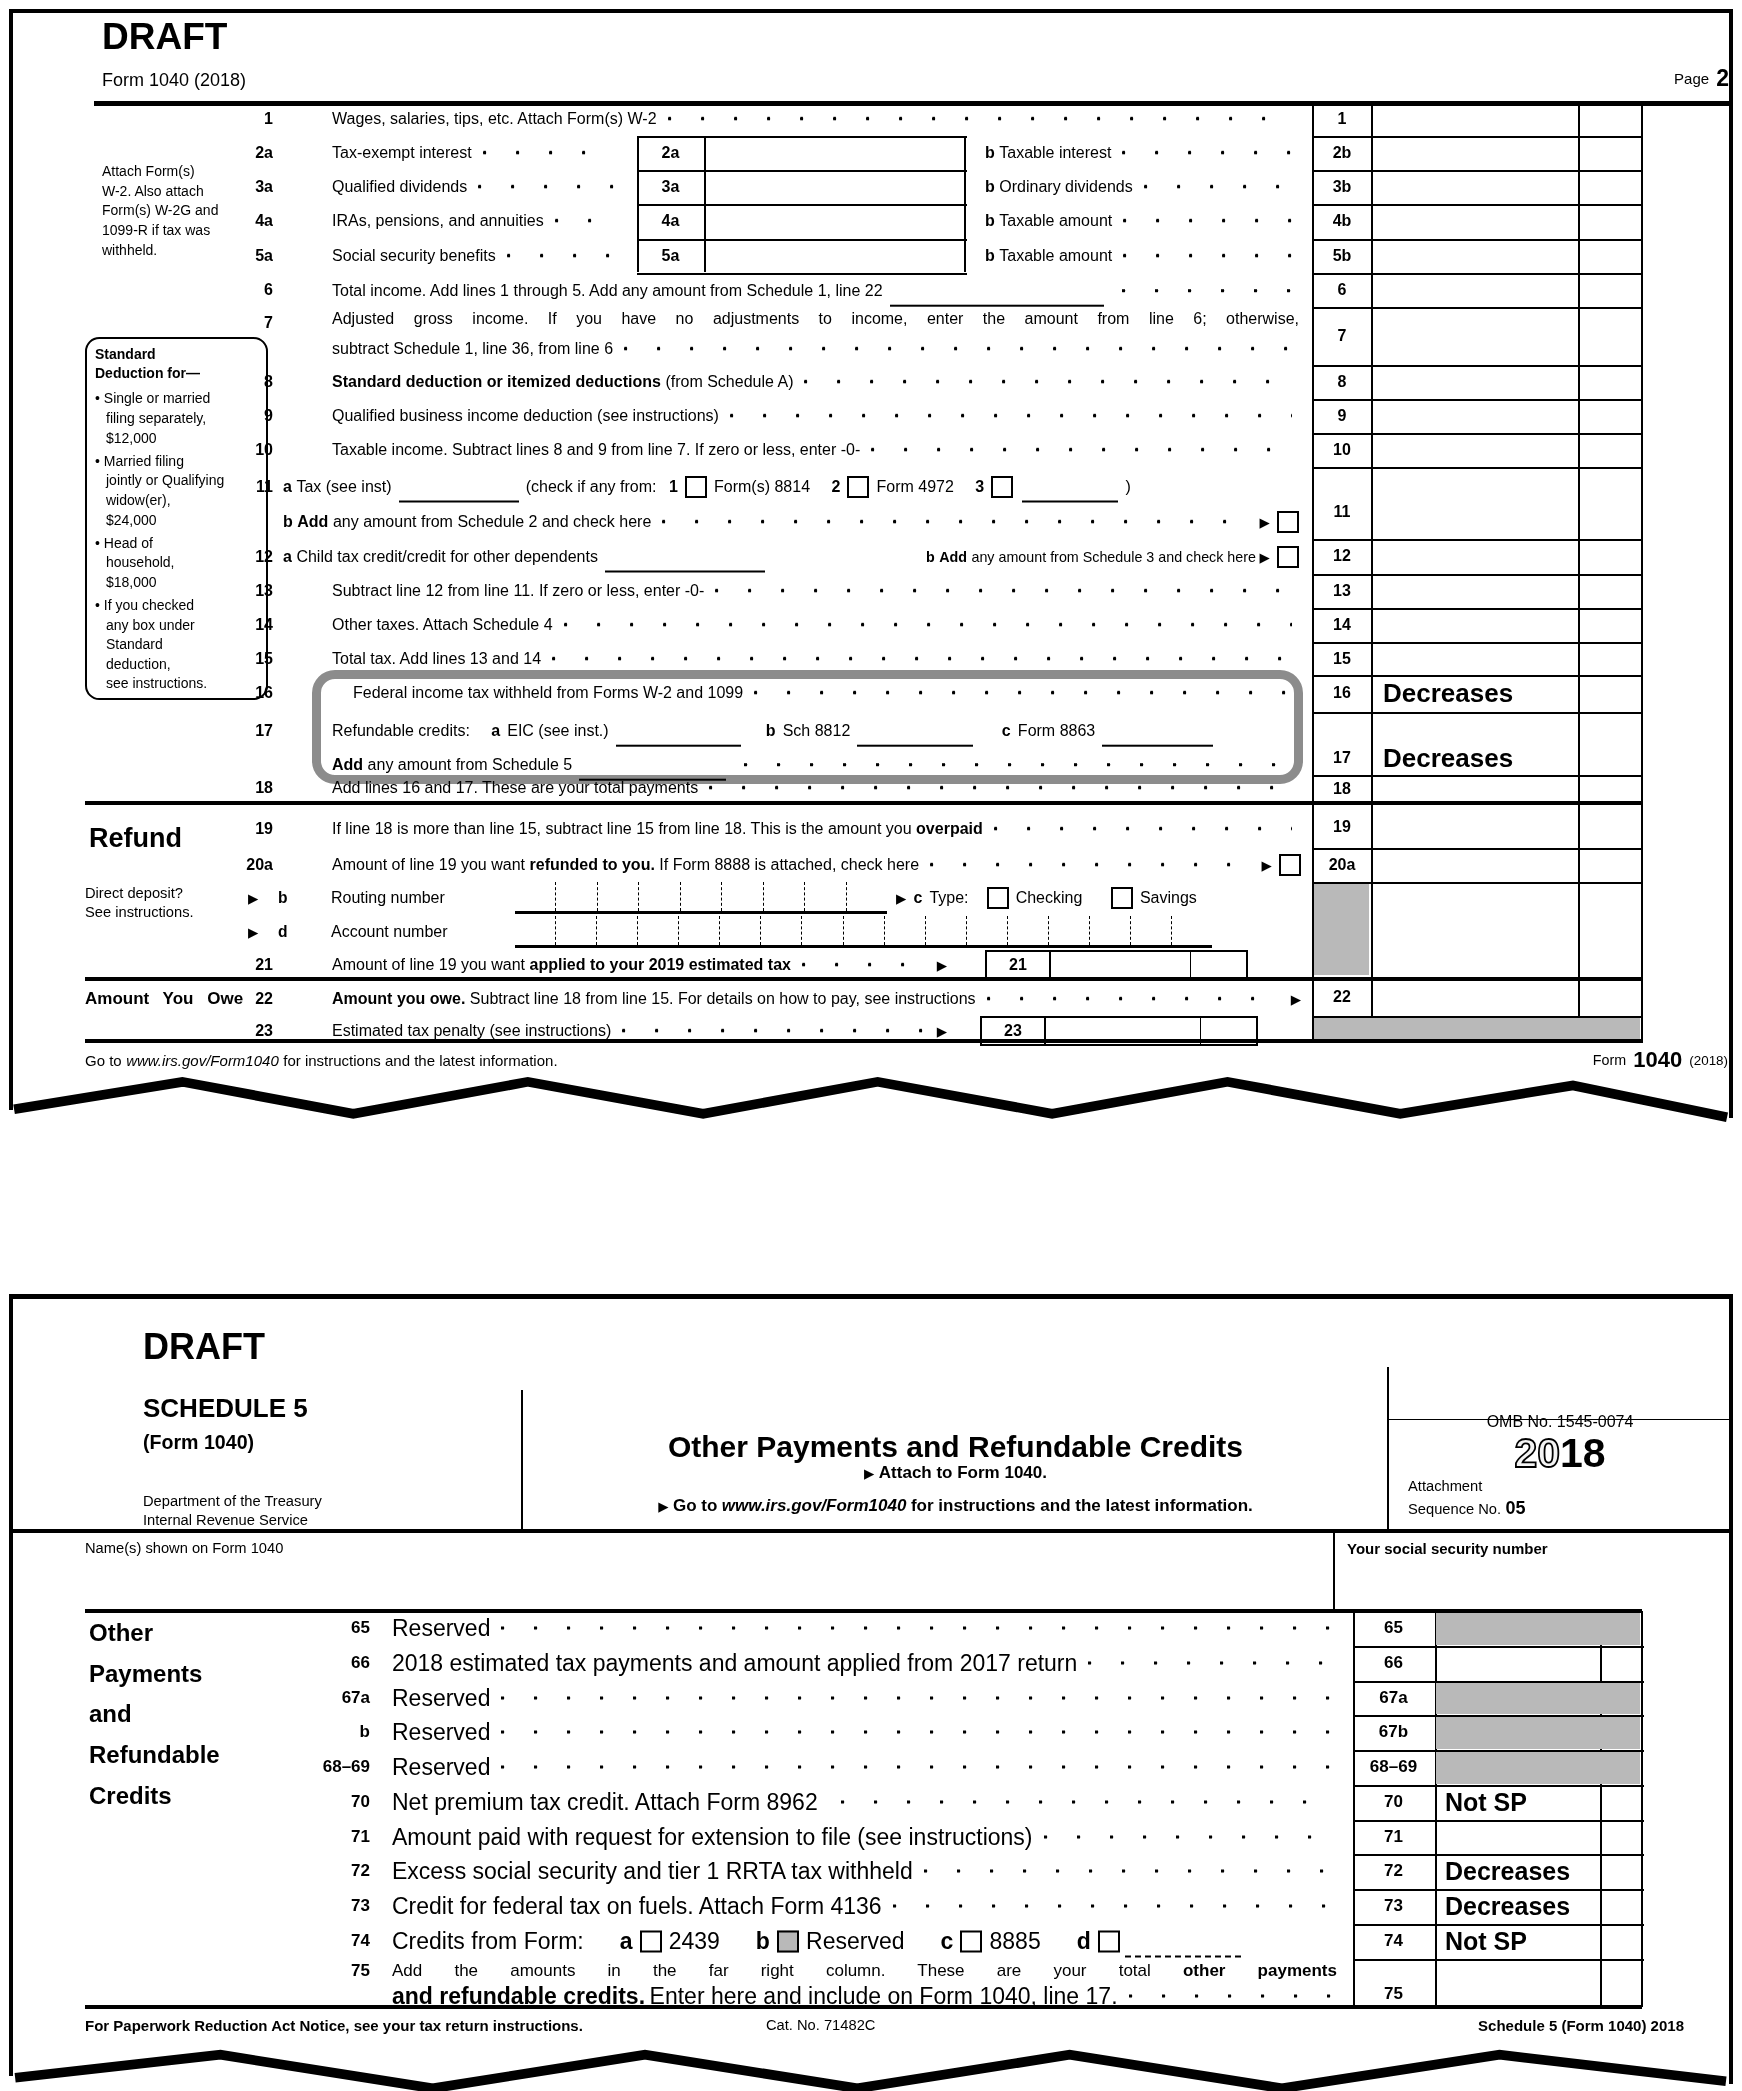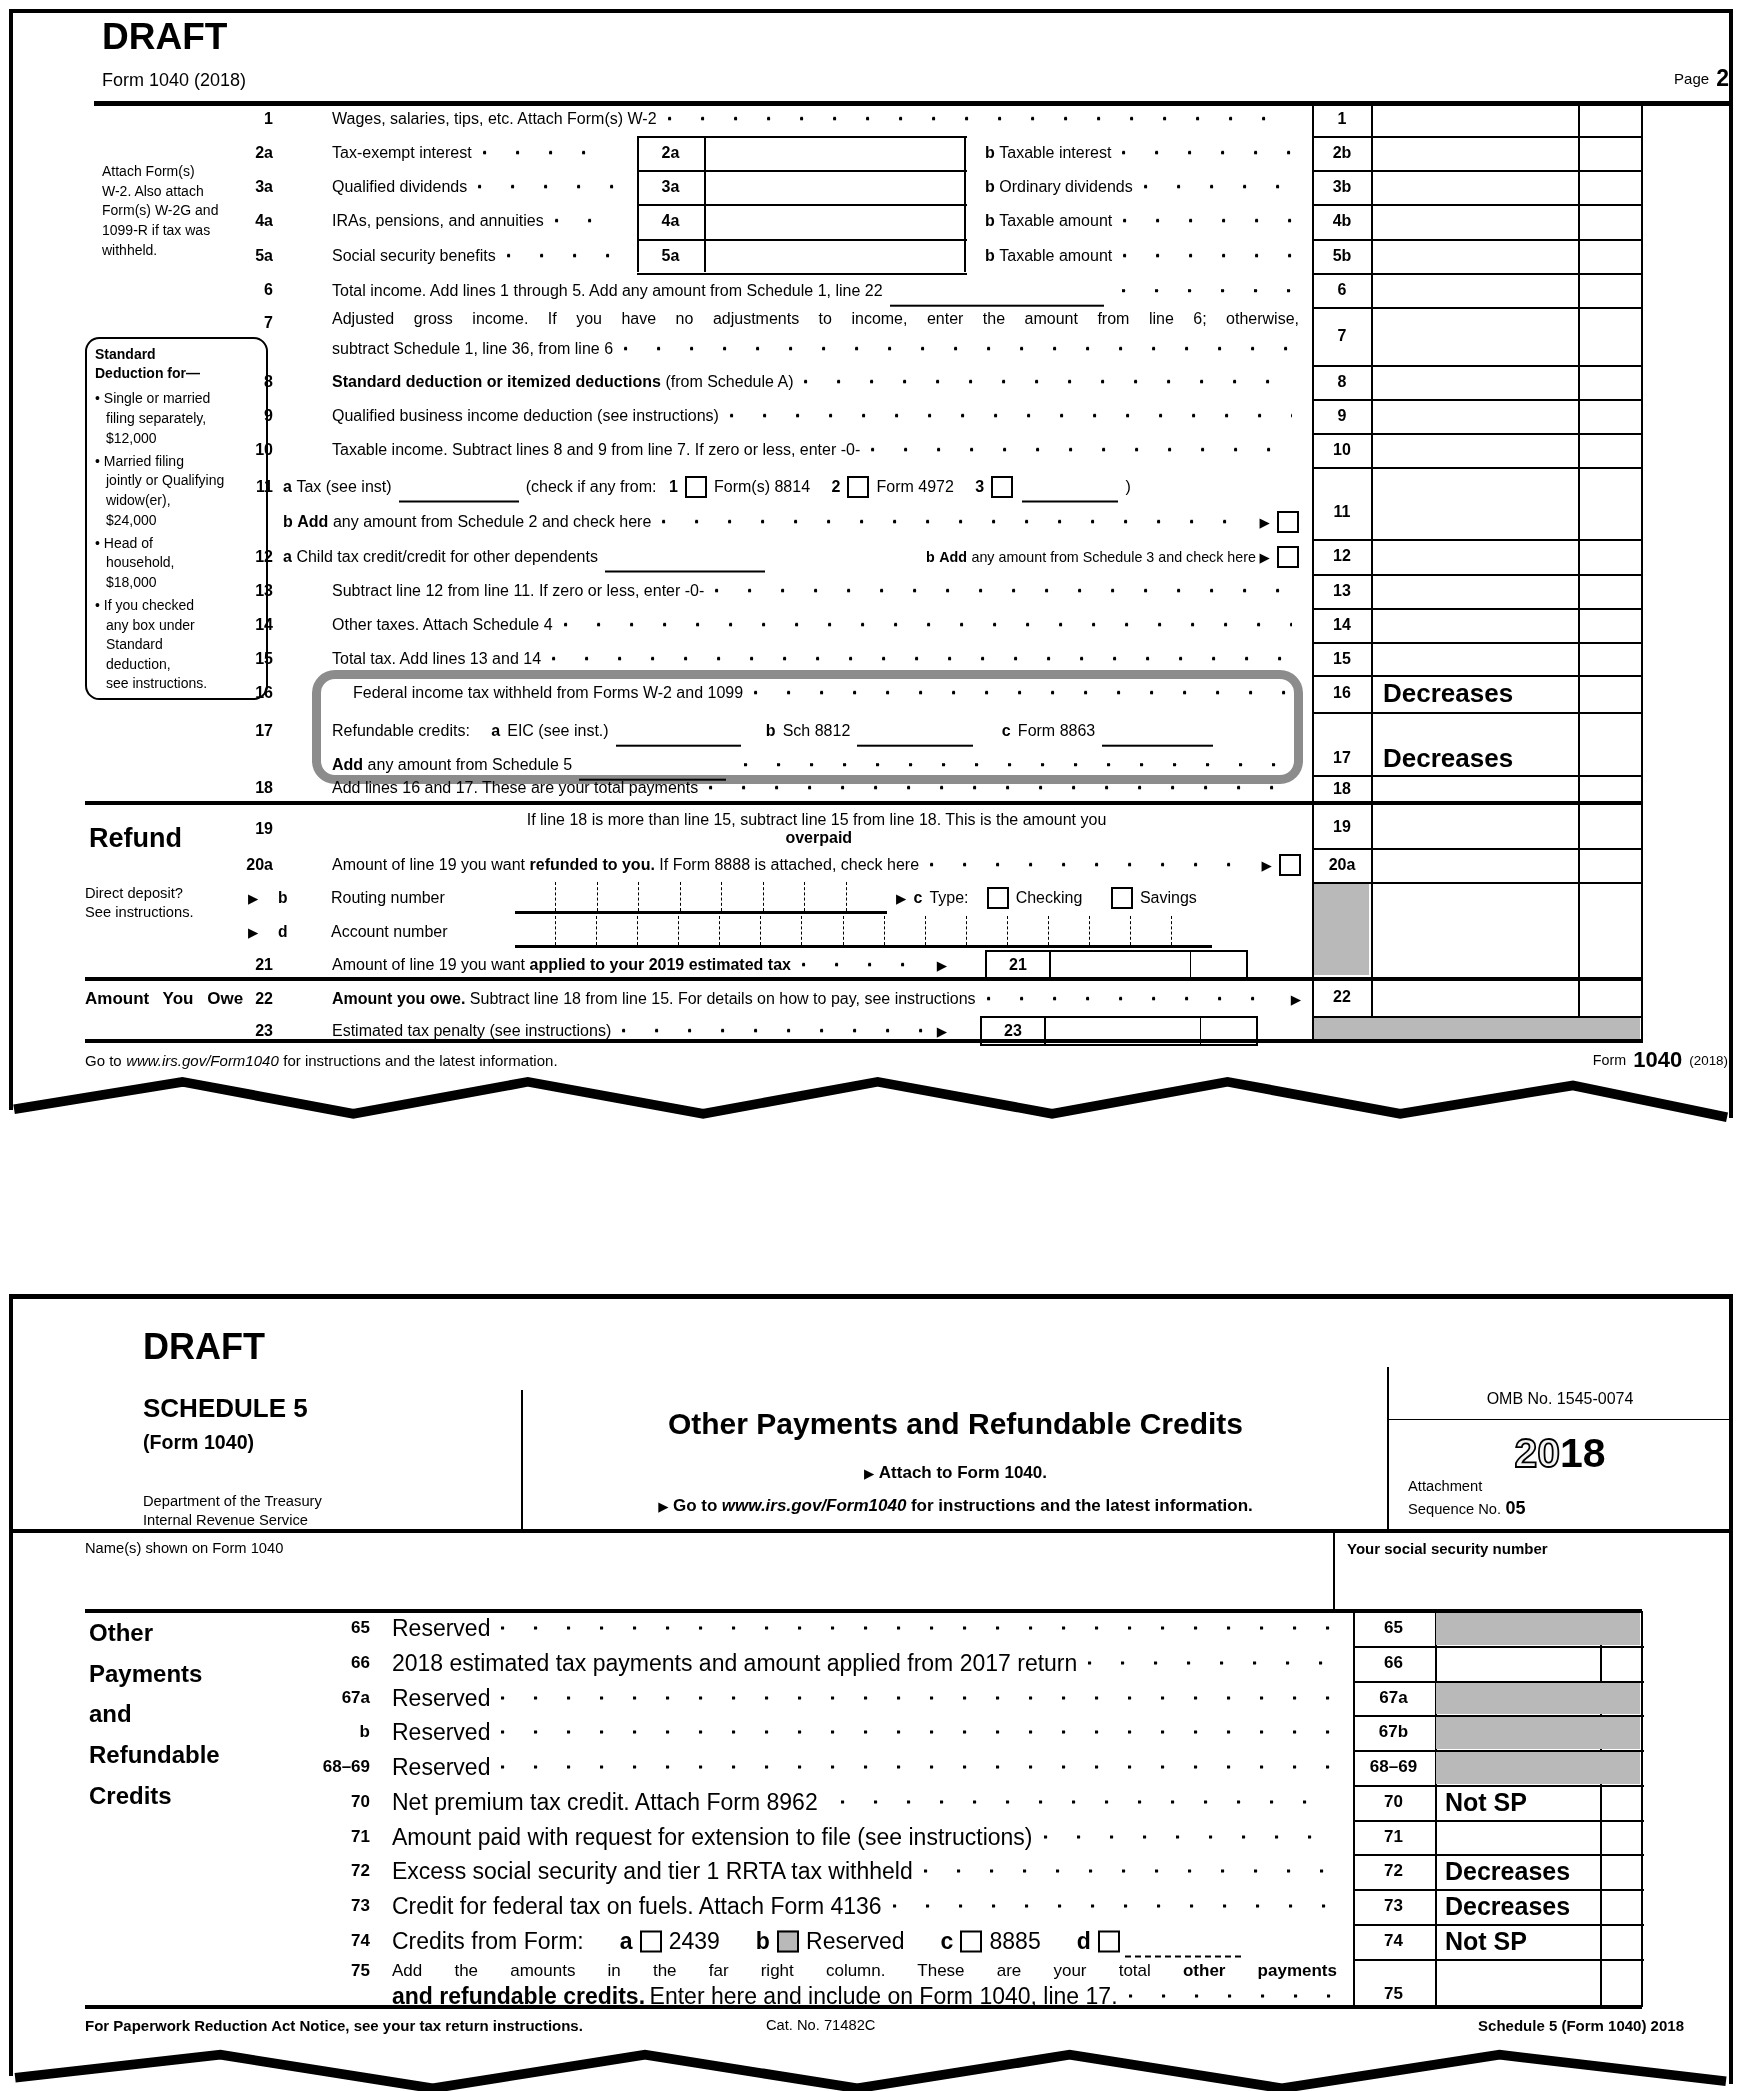--- a/index.html
+++ b/index.html
@@ -35,21 +35,21 @@
   .std{position:absolute;white-space:nowrap;transform:translateY(-50%);font-size:14px;}
   .hibox{position:absolute;left:312px;top:670px;width:991px;height:114px;border:9px solid #8c8c8c;border-radius:23px;box-sizing:border-box;}
   .snum{position:absolute;transform:translateY(-50%);font-weight:bold;font-size:17px;text-align:right;left:263px;width:107px;}
   .srnum{position:absolute;transform:translateY(-50%);font-weight:bold;font-size:17px;text-align:center;left:1354px;width:79px;}
   .sval{position:absolute;transform:translateY(-50%);font-weight:bold;font-size:25px;left:1445px;}
   .ibox{position:absolute;border:2.2px solid #000;box-sizing:border-box;display:flex;}
   .ibox .no{width:62px;border-right:2.2px solid #000;display:flex;align-items:center;justify-content:center;font-weight:bold;font-size:16px;flex:none;}
   .ibox .amt{flex:1;position:relative;}
   .ibox .tick{position:absolute;right:55px;top:0;bottom:0;width:1.3px;background:#000;}
   .outline{color:#f4f4f4;-webkit-text-stroke:1.8px #000;}
-  .ctr{text-align:center;}
+  .ctr{text-align:center;margin-top:23px;}
   svg{position:absolute;}
 </style>
 </head>
 <body>
 
 <div>
 
   <div class="hl" style="left:9px;top:9px;width:1723px;height:3.6px;"></div>
   <div class="vl" style="left:9px;top:9px;width:3.6px;height:1101px;"></div>
   <div class="vl" style="left:1729px;top:9px;width:3.6px;height:1109px;"></div>
@@ -267,21 +267,21 @@
     <span class="blank" style="width:147px;"></span>
     <span class="fill"></span>
   </div>
 
   <div class="line" style="left:332px;top:788px;width:969px;">
     <span>Add lines 16 and 17. These are your total payments</span>
       <span class="fill"></span>
   </div>
 
   <div class="t b" style="left:89px;top:838px;font-size:27px;">Refund</div>
-  <div class="line" style="left:332px;top:829px;width:969px;flex-direction:column;">
+  <div class="line" style="left:332px;top:829px;width:969px;">
     <span>If line 18 is more than line 15, subtract line 15 from line 18. This is the amount you</span>
       <span class="b gap">overpaid</span>
       <span class="fill"></span>
   </div>
   <div class="line" style="left:332px;top:865px;width:969px;">
     <span>Amount of line 19 you want</span>
     <span class="b gap">refunded to you.</span>
     <span class="gap">If Form 8888 is attached, check here</span>
     <span class="fill"></span>
     <span class="arrow">▶</span>

